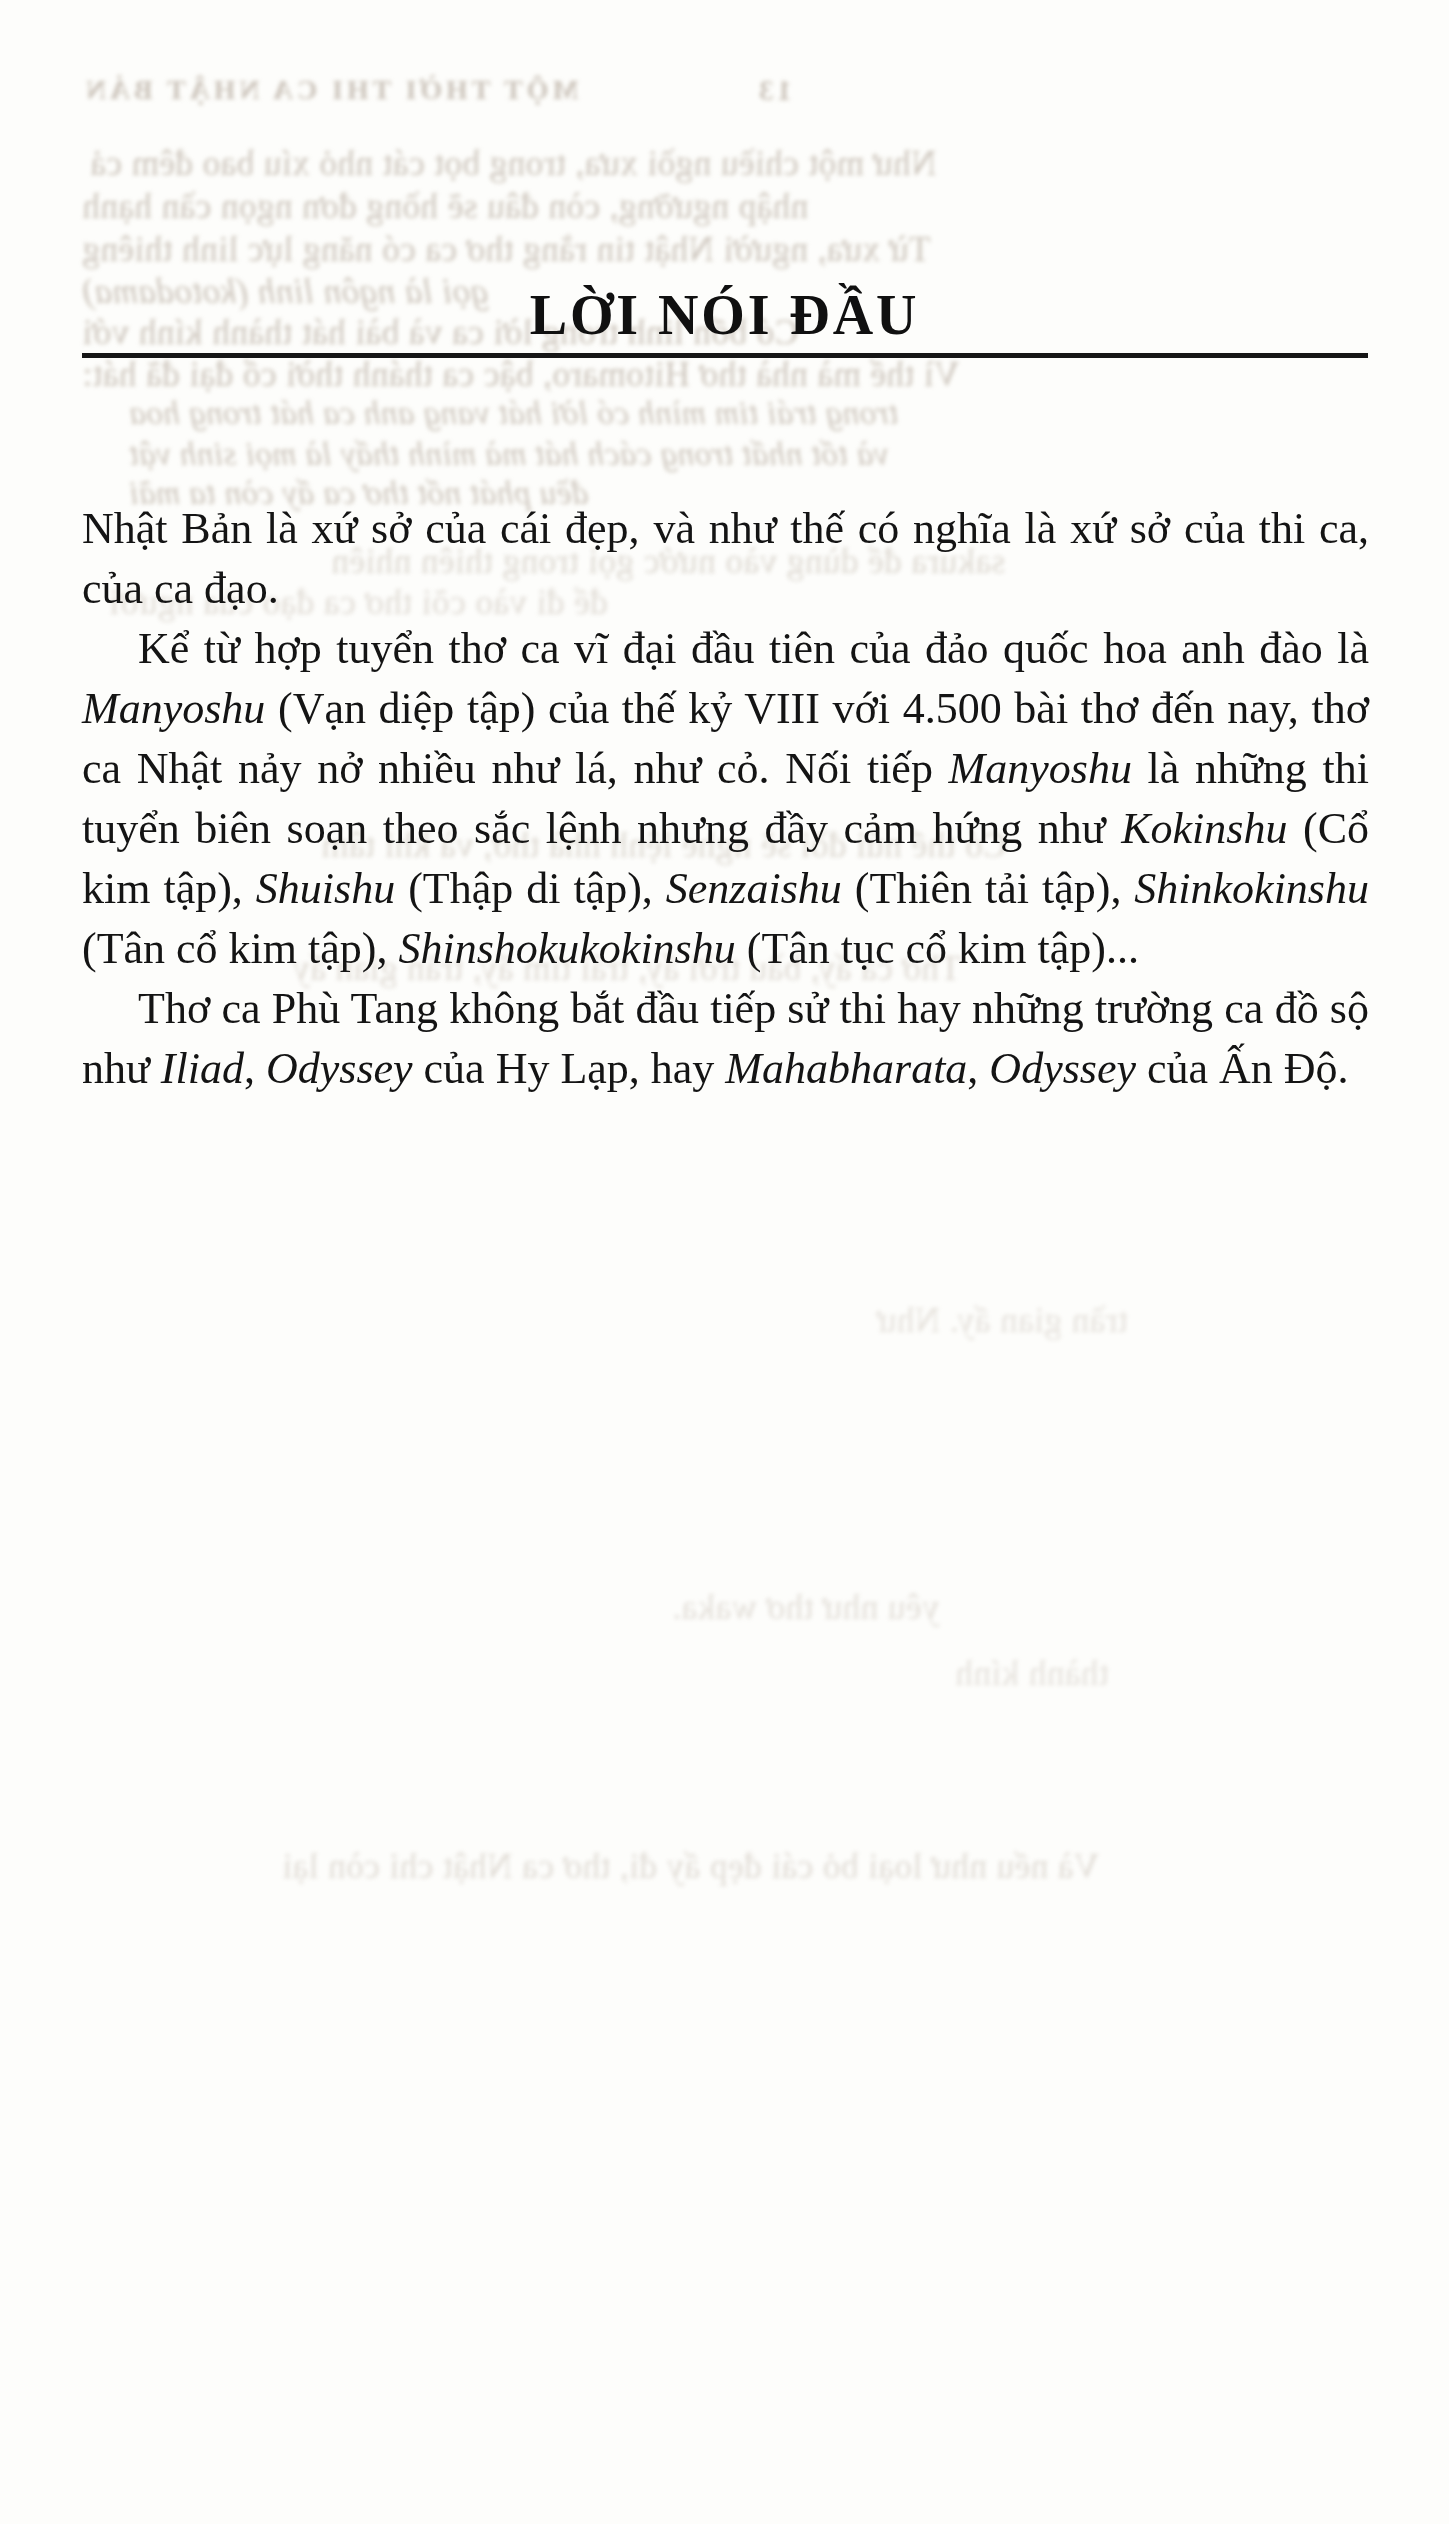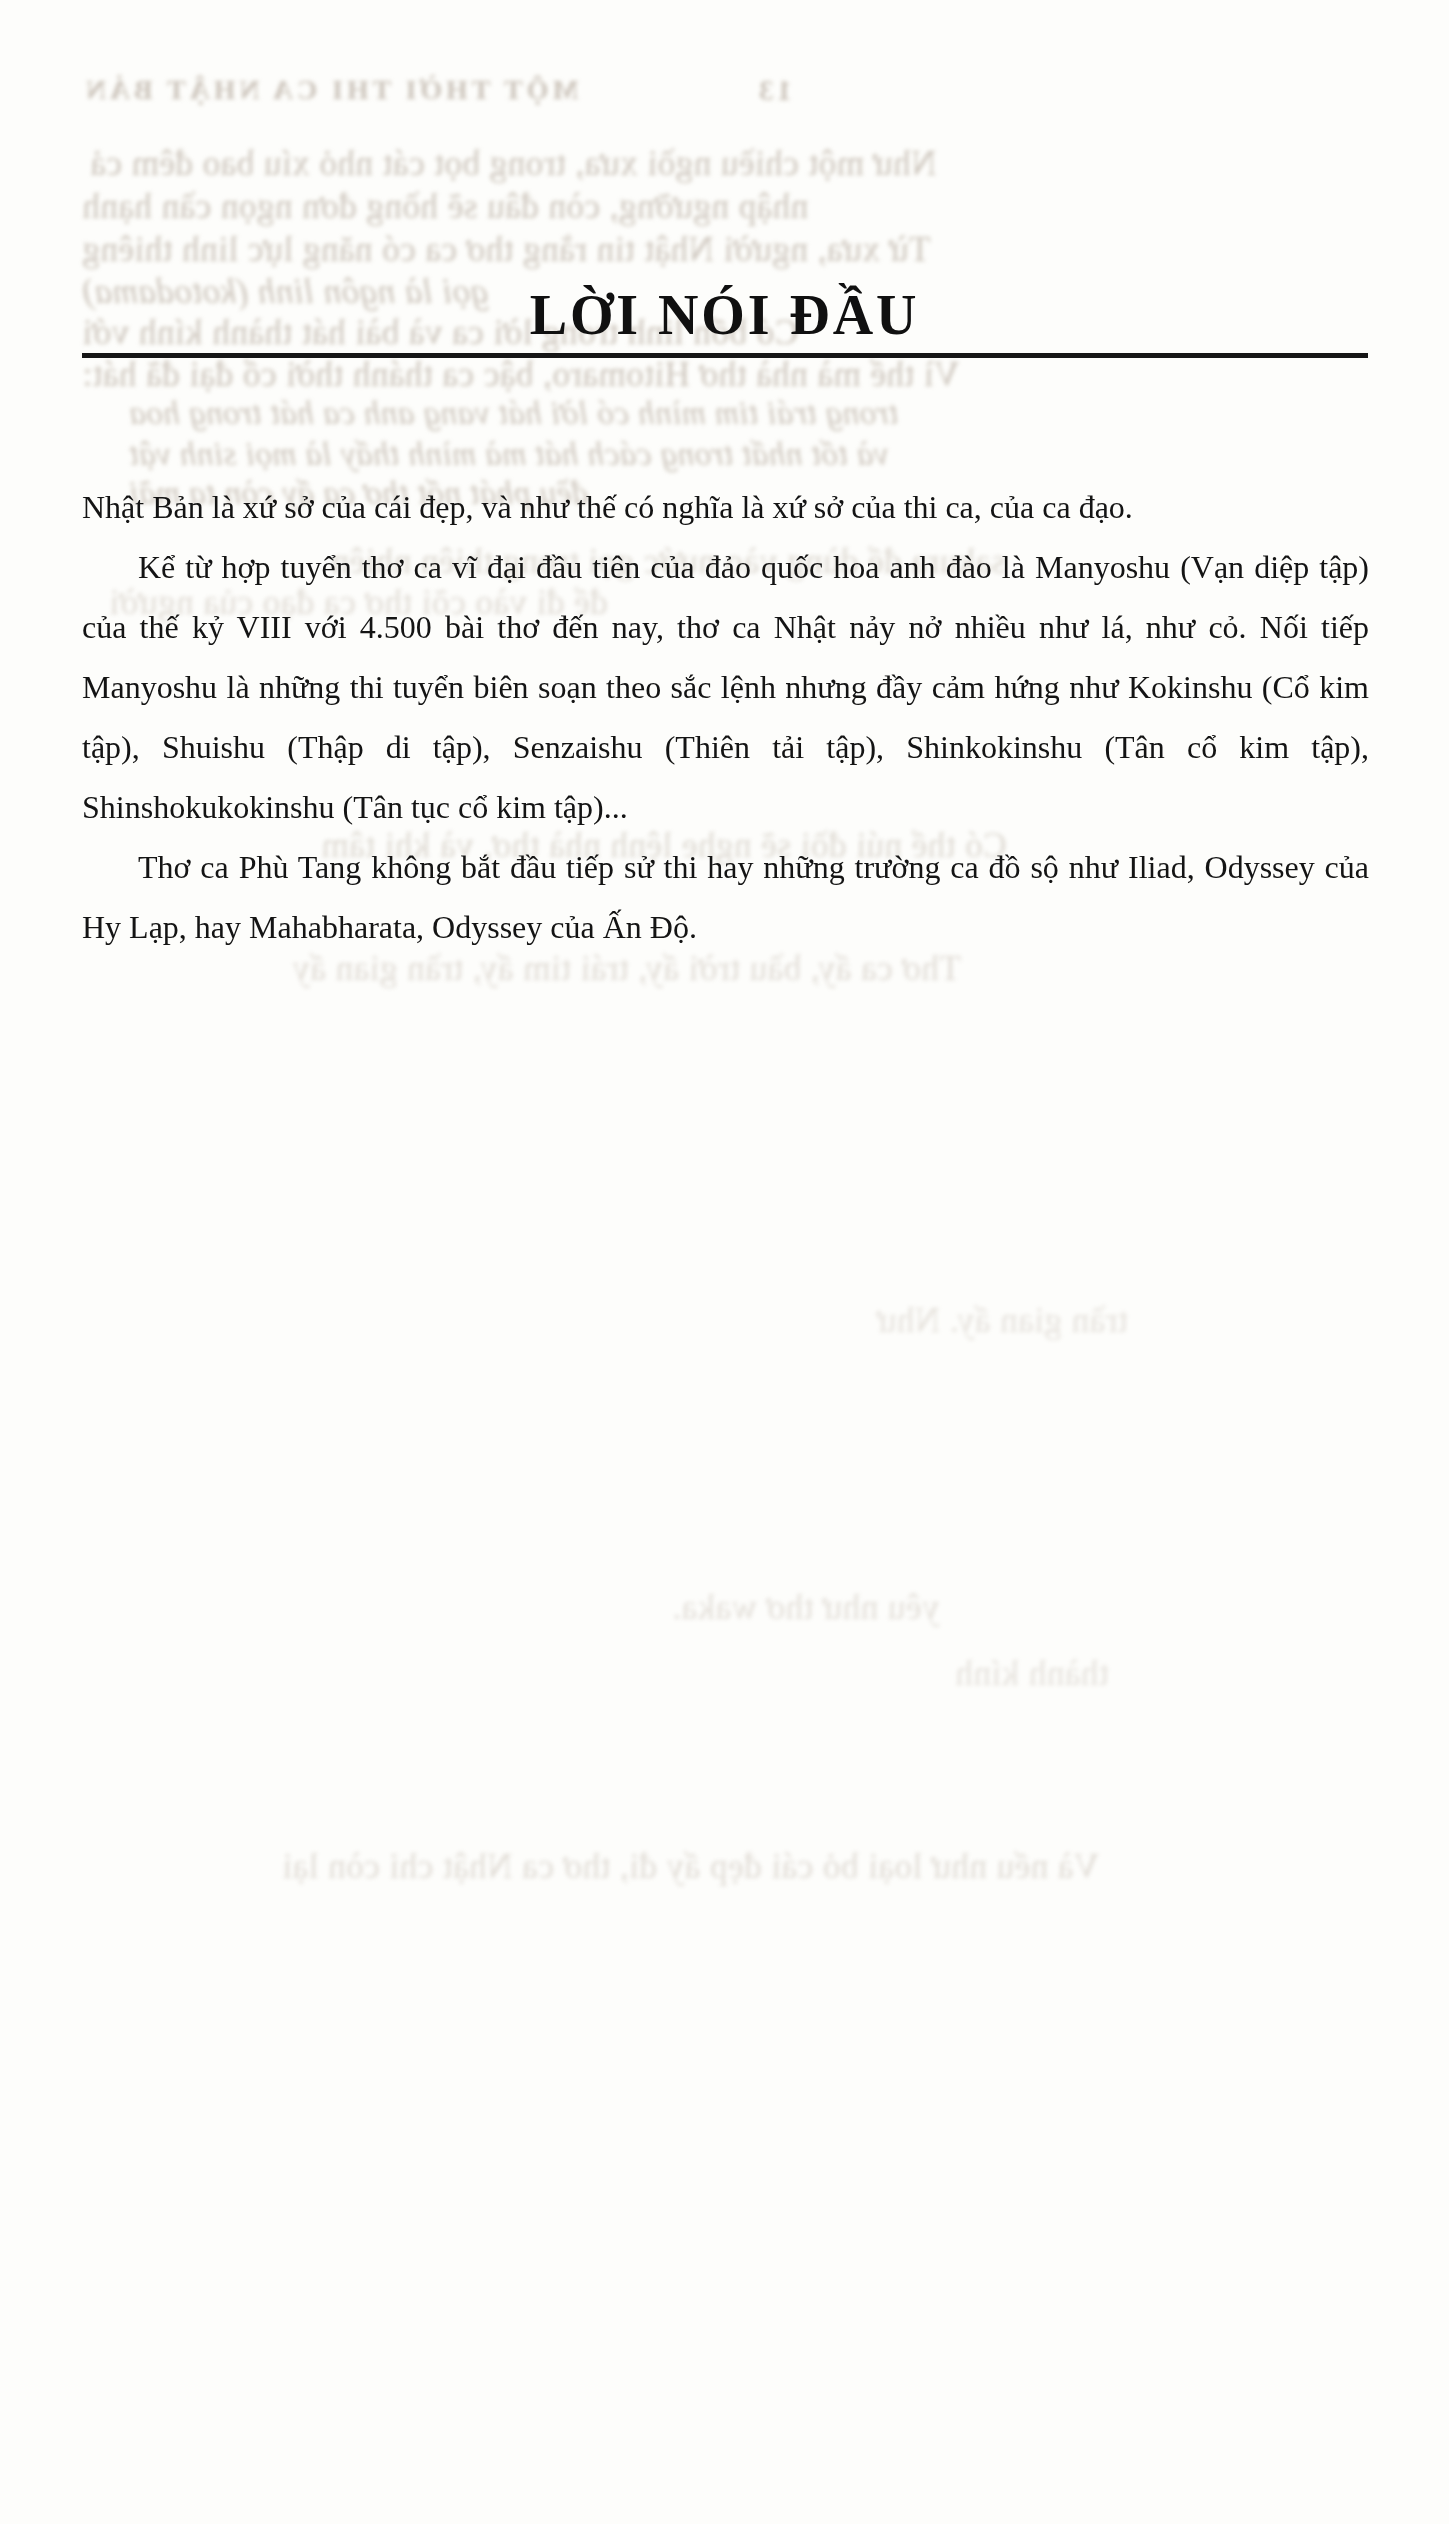--- a/index.html
+++ b/index.html
@@ -49,31 +49,31 @@
     position: absolute;
     top: 353px;
     left: 82px;
     width: 1286px;
     height: 4.9px;
     background: #161616;
     border: none;
   }
   .body {
     position: absolute;
-    top: 477px;
+    top: 499px;
     left: 82px;
     width: 1287px;
-    font-size: 32px;
+    font-size: 44px;
     line-height: 60px;
     text-align: justify;
     color: #141414;
   }
   .body p { text-indent: 56px; }
   .body p.noindent { text-indent: 0; }
-  .it { }
+  .it { font-style: italic; }
 </style>
 </head>
 <body>
 
 <div class="sheet">
 
   <div class="bleed-layer" id="bleed-layer">
       <div class="bt bt-b" style="top: 76px; left: 82px; font-size: 28px;">MỘT THỜI THI CA NHẬT BẢN</div>
       <div class="bt bt-b" style="top: 76px; left: 755px; font-size: 29px;">13</div>
       <div class="bt" style="top: 146px; left: 90px; font-size: 35px;">Như một chiều ngồi xưa, trong bọt cát nhỏ xíu bao đêm cả</div>

